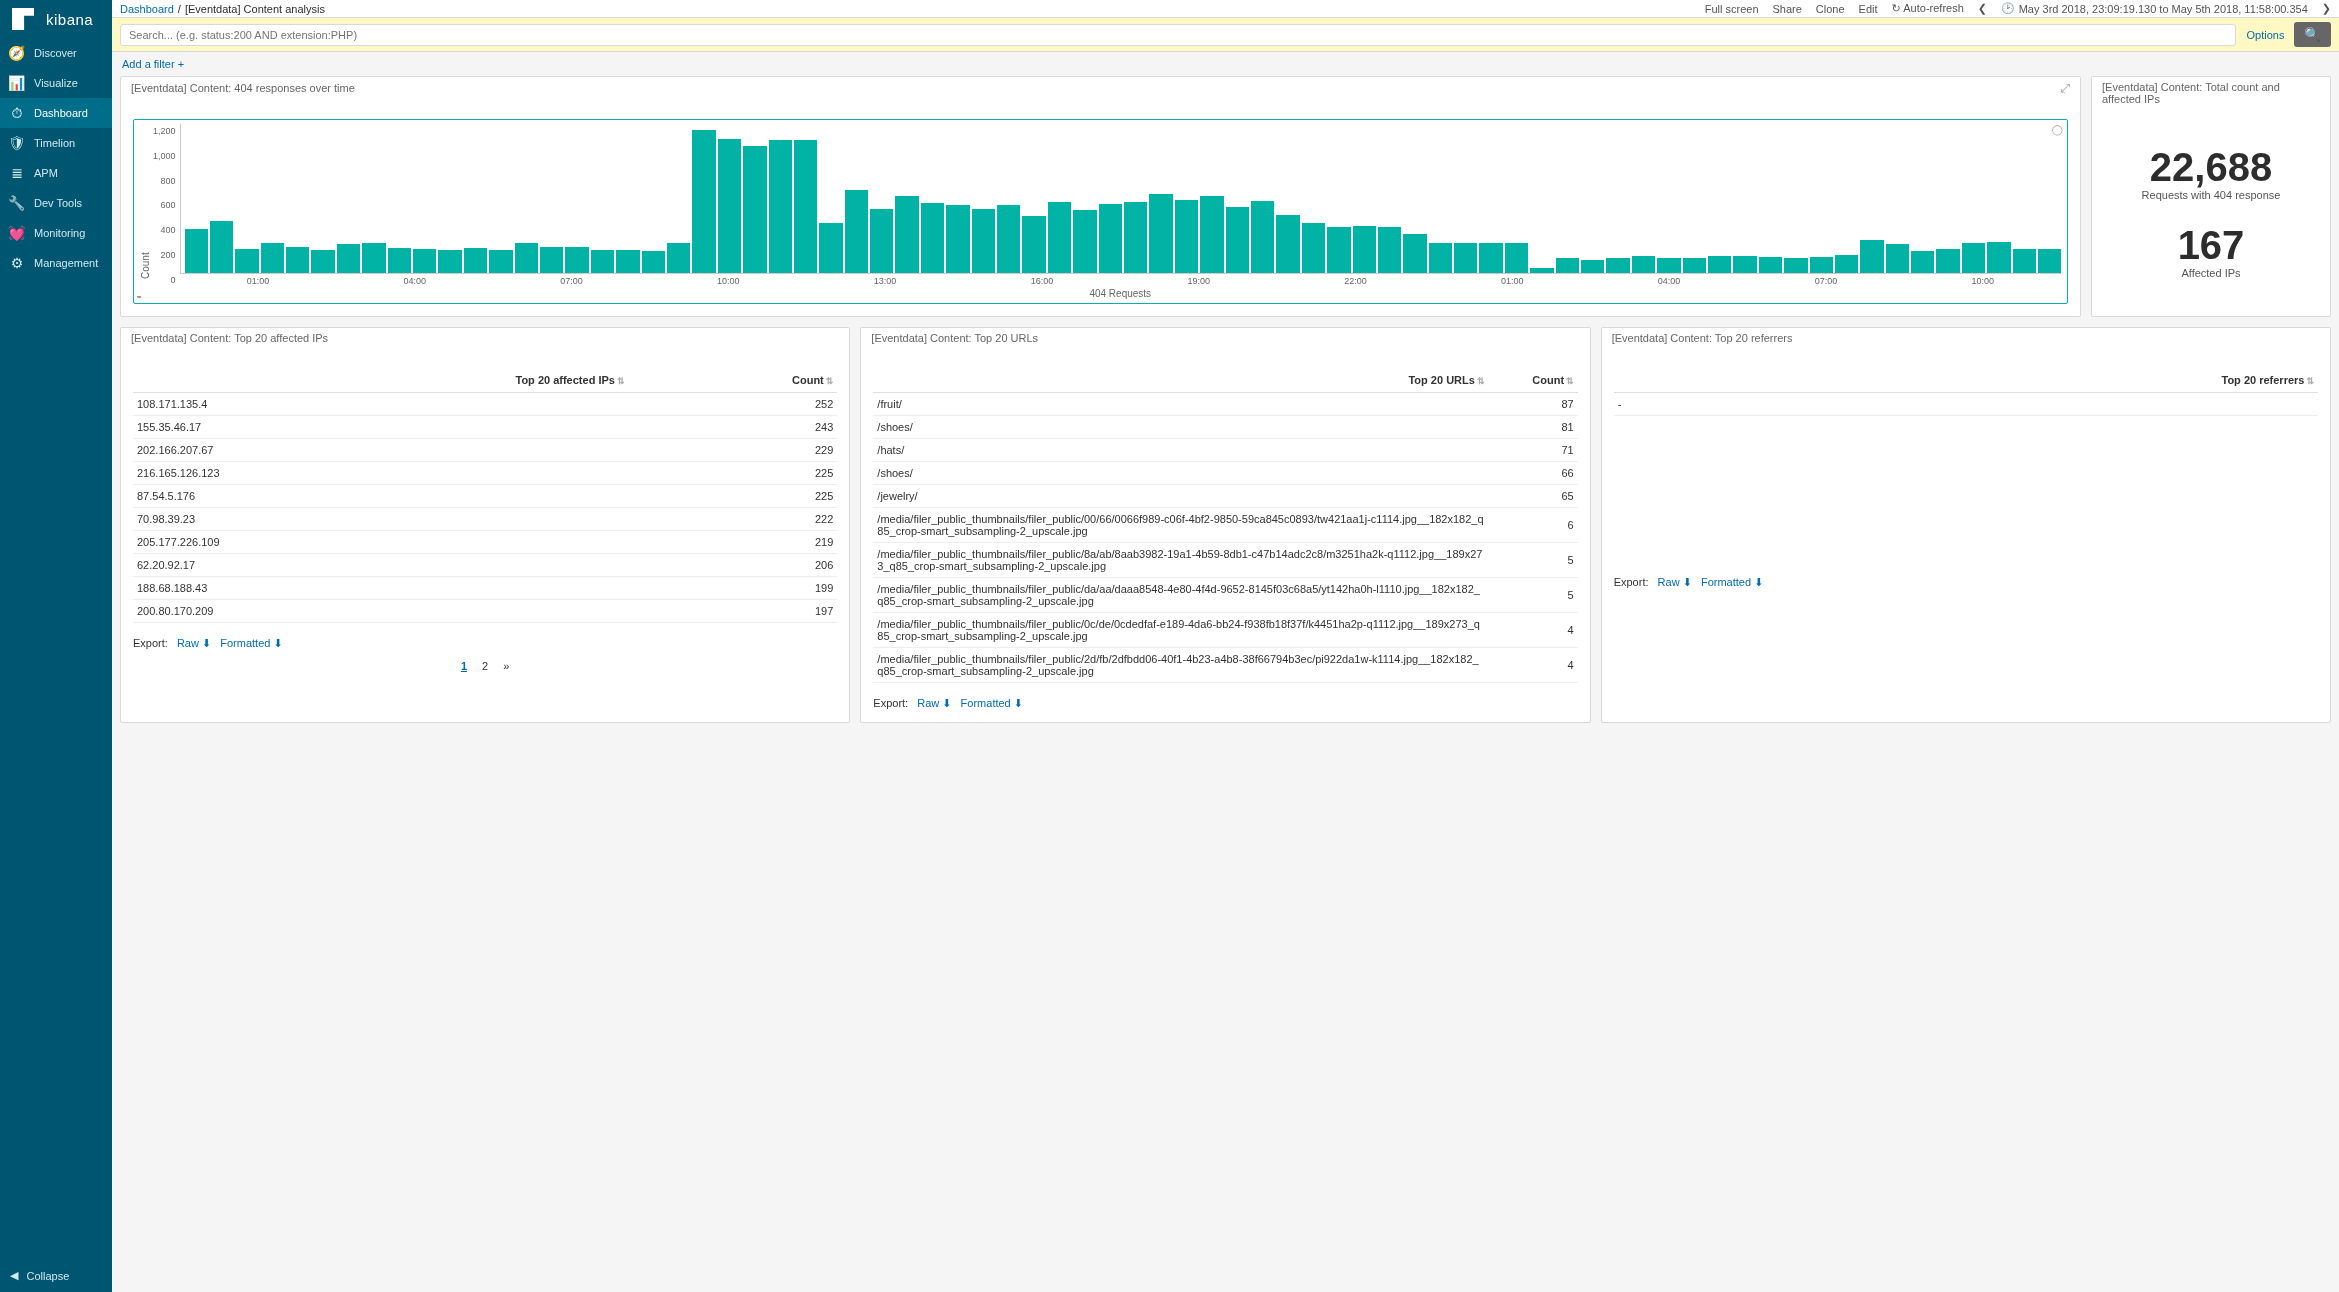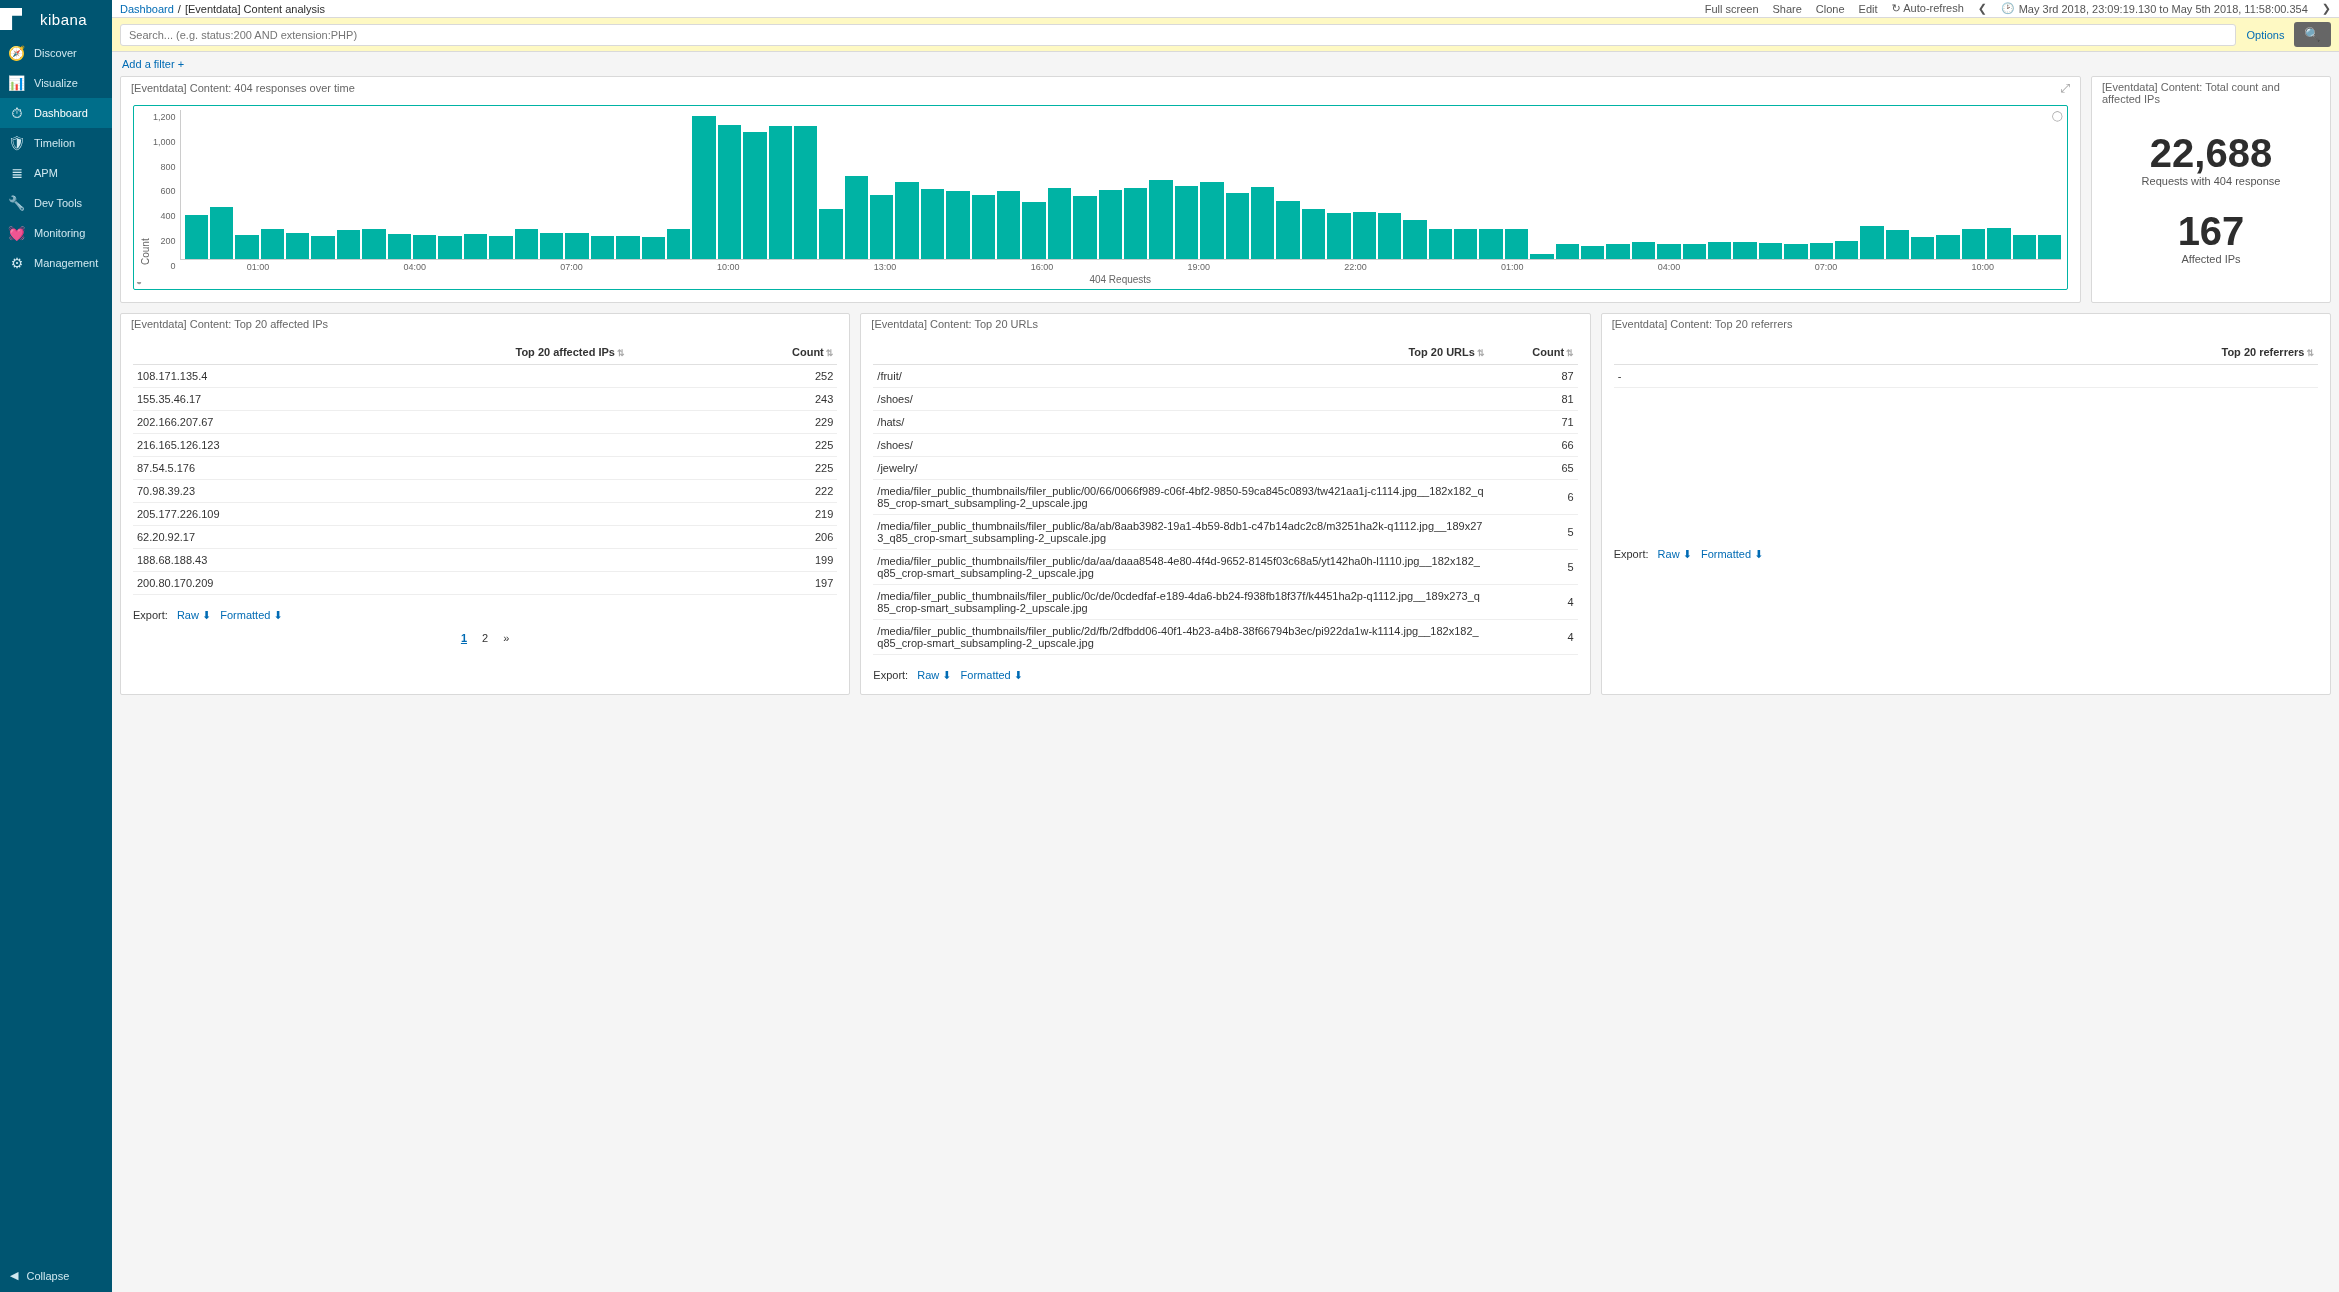--- a/index.html
+++ b/index.html
@@ -1,21 +1,21 @@
 <!DOCTYPE html>
 <html><head>
 <meta charset="utf-8">
 <style>
 * { margin: 0; padding: 0; box-sizing: border-box; }
 body { font-family: -apple-system, BlinkMacSystemFont, "Segoe UI", Helvetica, Arial, sans-serif; font-size: 12px; color: #2d2d2d; background: #f5f5f5; overflow: hidden; }
 .app { display: flex; height: 100vh; }
 
 
 .sidebar { width: 112px; background: #005571; color: #fff; display: flex; flex-direction: column; flex-shrink: 0; }
-.logo { display: flex; align-items: center; padding: 8px 0; gap: 18px; color: #fff; }
+.logo { display: flex; align-items: center; padding: 8px 12px; gap: 12px; color: #fff; }
 .logo-icon { width: 22px; height: 22px; background: #fff; clip-path: polygon(0 0, 100% 0, 100% 35%, 55% 35%, 55% 100%, 0 100%); }
 .logo-text { font-size: 15px; font-weight: 300; letter-spacing: 0.5px; }
 .nav { flex: 1; }
 .nav-item { display: flex; align-items: center; padding: 6px 8px; gap: 8px; font-size: 11px; color: #d0e8f0; cursor: pointer; }
 .nav-item.active { background: #006e8a; color: #fff; }
 .nav-item .ni-icon { width: 18px; height: 18px; display: inline-flex; align-items: center; justify-content: center; font-size: 14px; }
 .nav-footer { padding: 10px; display: flex; align-items: center; gap: 8px; font-size: 11px; color: #d0e8f0; cursor: pointer; }
 
 
 .main { flex: 1; display: flex; flex-direction: column; background: #f5f5f5; min-width: 0; }
@@ -29,21 +29,21 @@
 .searchbar { display: flex; align-items: center; padding: 4px 8px; background: #fef9c3; border-bottom: 1px solid #d9d9d9; gap: 4px; }
 .search-input { flex: 1; border: 1px solid #d9d9d9; padding: 4px 8px; border-radius: 3px; font-size: 11px; color: #888; }
 .options-link { color: #006BB4; font-size: 11px; padding: 0 6px; }
 .search-btn { background: #666; color: #fff; border: none; padding: 5px 10px; border-radius: 3px; cursor: pointer; }
 
 .filterbar { padding: 6px 10px; font-size: 11px; }
 .filterbar a { color: #006BB4; text-decoration: none; }
 
 .content { flex: 1; padding: 0 8px 8px; overflow: auto; display: flex; flex-direction: column; gap: 10px; }
 .row { display: flex; gap: 10px; }
-.panel { background: #fff; border: 1px solid #d9d9d9; border-radius: 2px; display: flex; flex-direction: column; }
+.panel { background: #fff; border: 1px solid #d9d9d9; border-radius: 2px; display: flex; flex-direction: column; gap: 14px; }
 .panel-header { padding: 4px 10px; font-size: 11px; color: #666; display: flex; align-items: center; justify-content: space-between; }
 .panel-body { padding: 6px 12px 12px; flex: 1; }
 
 
 .chart-panel { flex: 1; }
 .chart-wrap { border: 1px solid #00B3A4; border-radius: 2px; padding: 4px 6px; position: relative; }
 .chart-area { display: flex; }
 .y-axis-label { writing-mode: vertical-rl; transform: rotate(180deg); font-size: 10px; color: #666; padding: 20px 0; }
 .y-ticks { display: flex; flex-direction: column; justify-content: space-between; font-size: 9px; color: #666; padding: 2px 4px 14px 2px; text-align: right; }
 .bars-region { flex: 1; }

